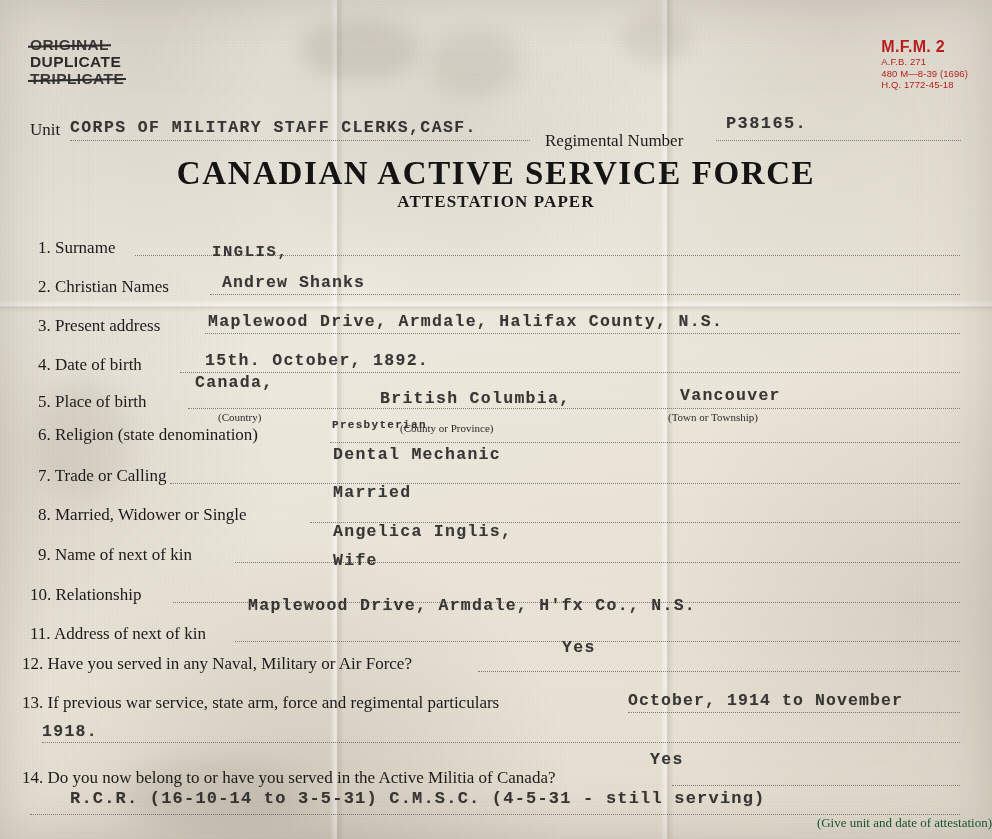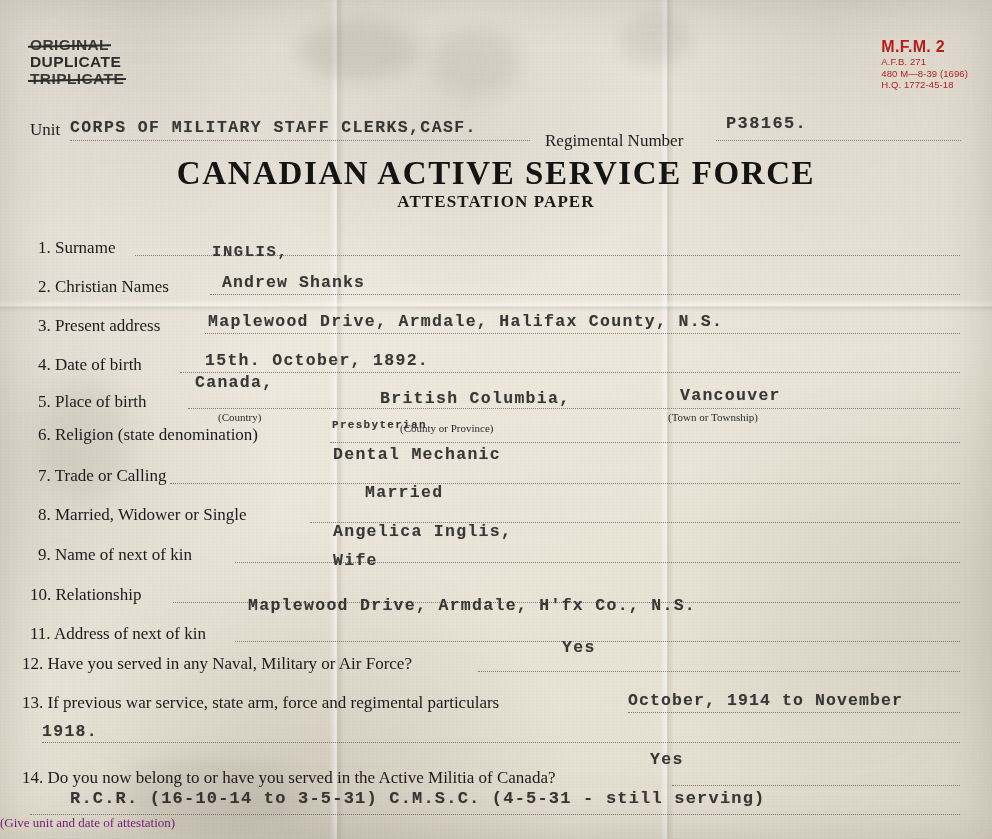--- a/index.html
+++ b/index.html
@@ -151,24 +151,24 @@
   .ans.strong { color: #2e2e2e; opacity: 0.95; }
   .subcap {
     position: absolute;
     font-family: "Liberation Serif", serif;
     font-size: 11px;
     color: #2a2a2a;
     white-space: nowrap;
   }
   .footcap {
     left: 0; right: 0; bottom: 8px;
-    text-align: left;
+    text-align: right;
     font-family: "Liberation Serif", serif;
     font-size: 13px;
-    color: #701a75;
+    color: #14532d;
   }
   .dotline-abs {
     position: absolute;
     border-bottom: 1.5px dotted #555;
     opacity: 0.7;
     height: 0;
   }
   .smudge {
     position: absolute;
     border-radius: 50%;
@@ -272,21 +272,21 @@
       <span class="lbl">Trade or Calling</span>
     </div>
     <div class="dotline-abs" style="left:170px; top:483px; width:790px;"></div>
     <div class="ans strong" style="left:333px; top:445px; font-size:16.5px; letter-spacing:1.3px;">Dental Mechanic</div>
 
     <div class="abs q" style="left:38px; top:505px;">
       <span class="num">8.</span>
       <span class="lbl">Married, Widower or Single</span>
     </div>
     <div class="dotline-abs" style="left:310px; top:522px; width:650px;"></div>
-    <div class="ans strong" style="left:333px; top:483px; font-size:16.5px; letter-spacing:1.3px;margin-left:32px;">Married</div>
+    <div class="ans strong" style="left:333px; top:483px; font-size:16.5px; letter-spacing:1.3px;">Married</div>
 
     <div class="abs q" style="left:38px; top:545px;">
       <span class="num">9.</span>
       <span class="lbl">Name of next of kin</span>
     </div>
     <div class="dotline-abs" style="left:235px; top:562px; width:725px;"></div>
     <div class="ans strong" style="left:333px; top:522px; font-size:16.5px; letter-spacing:1.3px;">Angelica Inglis,</div>
 
     <div class="abs q" style="left:30px; top:585px;">
       <span class="num">10.</span>

